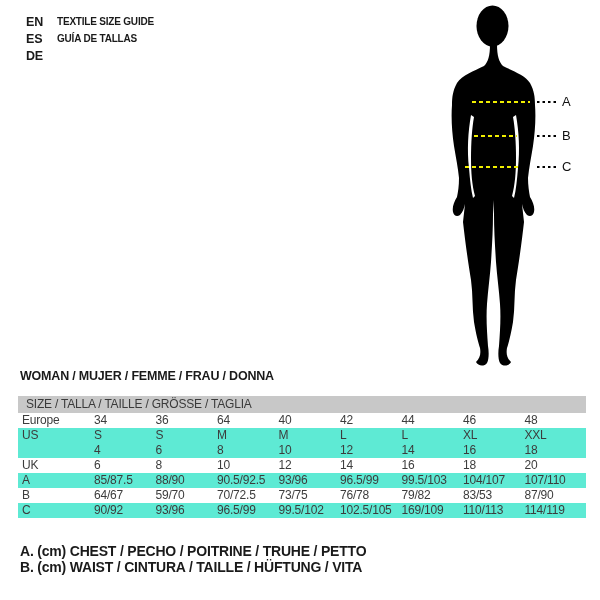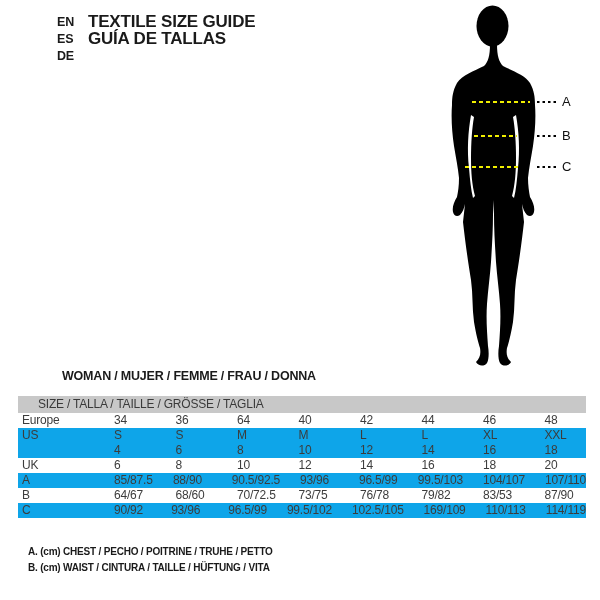--- a/index.html
+++ b/index.html
@@ -6,69 +6,69 @@
   html,body { width:600px; height:600px; }
   body {
     position:relative;
     background:#ffffff;
     font-family:"Liberation Sans", sans-serif;
     color:#1a1a1a;
     overflow:hidden;
   }
 
   
-  .lang-block { position:absolute; left:26px; top:13px;margin-left:31px; }
+  .lang-block { position:absolute; left:26px; top:13px; }
   .lang-row { display:flex; height:17px; align-items:center; }
   .lang-code {
     width:31px; font-size:12.5px; font-weight:bold; letter-spacing:-0.2px;
   }
   .lang-label {
-    font-size:17px; font-weight:bold; letter-spacing:-0.2px; white-space:nowrap;
+    font-size:10px; font-weight:bold; letter-spacing:-0.2px; white-space:nowrap;
   }
 
   
   .figure-panel { position:absolute; left:430px; top:0; width:170px; height:370px; }
   .figure-panel svg { position:absolute; left:0; top:0; }
   .marker-label {
     position:absolute; left:132px; width:20px; text-align:left;
     font-size:13px; color:#111; line-height:14px;
   }
   .marker-A { top:95px; }
   .marker-B { top:129px; }
   .marker-C { top:160px; }
 
   
   .section-title {
     position:absolute; left:20px; top:369px;
-    font-size:12.5px; font-weight:bold; letter-spacing:-0.2px;margin-left:42px;
+    font-size:12.5px; font-weight:bold; letter-spacing:-0.2px;
   }
 
   
   .size-table { position:absolute; left:18px; top:396px; width:568px; }
   .t-header {
     height:17px; background:#c8c8c8; color:#3a3a3a;
-    font-size:12px; line-height:17px; padding-left:20px;
+    font-size:12px; line-height:17px; padding-left:8px;
     letter-spacing:-0.2px; font-weight:normal;
   }
-  .t-row { display:flex; height:15px;gap:20px; }
-  .t-row.striped { background:#0ea5e9; }
+  .t-row { display:flex; height:15px; }
+  .t-row.striped { background:#5eead4; }
   .t-label {
     width:76px; font-size:12px; color:#3c3c3c; line-height:15px;
     padding-left:4px; letter-spacing:-0.2px;
   }
   .t-cell {
     flex:1; text-align:left; font-size:12px; color:#3c3c3c;
     line-height:15px; letter-spacing:-0.2px; white-space:nowrap;
   }
 
   
   .legend-block { position:absolute; left:20px; top:544px; }
   .legend-row {
-    height:15.5px; font-size:10px; font-weight:bold;
-    letter-spacing:-0.2px; white-space:nowrap; line-height:15.5px; color:#1a1a1a;margin-left:8px;
+    height:15.5px; font-size:14px; font-weight:bold;
+    letter-spacing:-0.2px; white-space:nowrap; line-height:15.5px; color:#1a1a1a;
   }
 </style>
 </head>
 <body>
 
 <div class="lang-block">
     <div class="lang-row">
       <span class="lang-code">EN</span>
       <span class="lang-label">TEXTILE SIZE GUIDE</span>
     </div>
@@ -202,21 +202,21 @@
         <div class="t-cell">90.5/92.5</div>
         <div class="t-cell">93/96</div>
         <div class="t-cell">96.5/99</div>
         <div class="t-cell">99.5/103</div>
         <div class="t-cell">104/107</div>
         <div class="t-cell">107/110</div>
       </div>
       <div class="t-row">
         <div class="t-label">B</div>
         <div class="t-cell">64/67</div>
-        <div class="t-cell">68/60</div>
+        <div class="t-cell">59/70</div>
         <div class="t-cell">70/72.5</div>
         <div class="t-cell">73/75</div>
         <div class="t-cell">76/78</div>
         <div class="t-cell">79/82</div>
         <div class="t-cell">83/53</div>
         <div class="t-cell">87/90</div>
       </div>
       <div class="t-row striped">
         <div class="t-label">C</div>
         <div class="t-cell">90/92</div>

